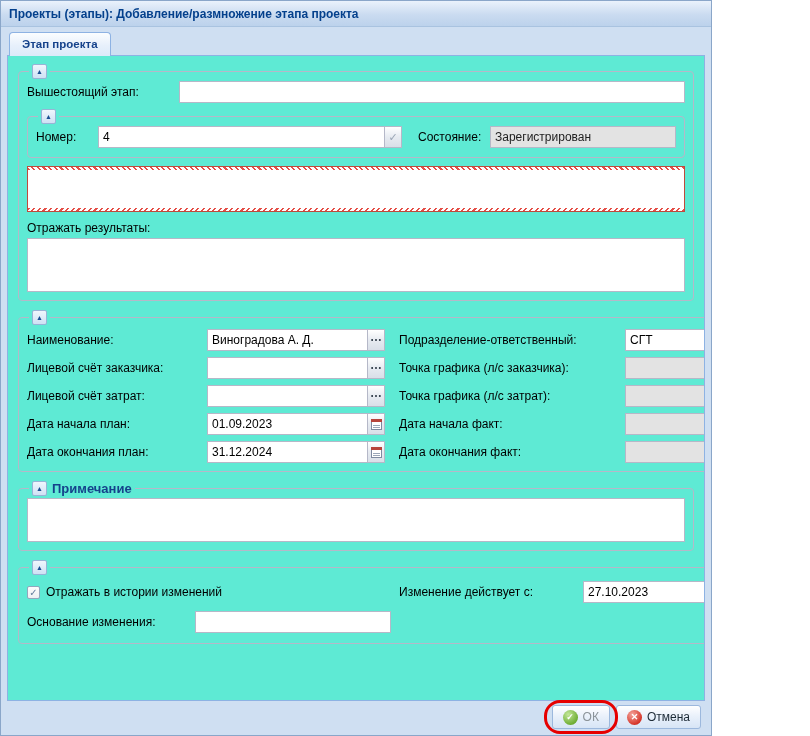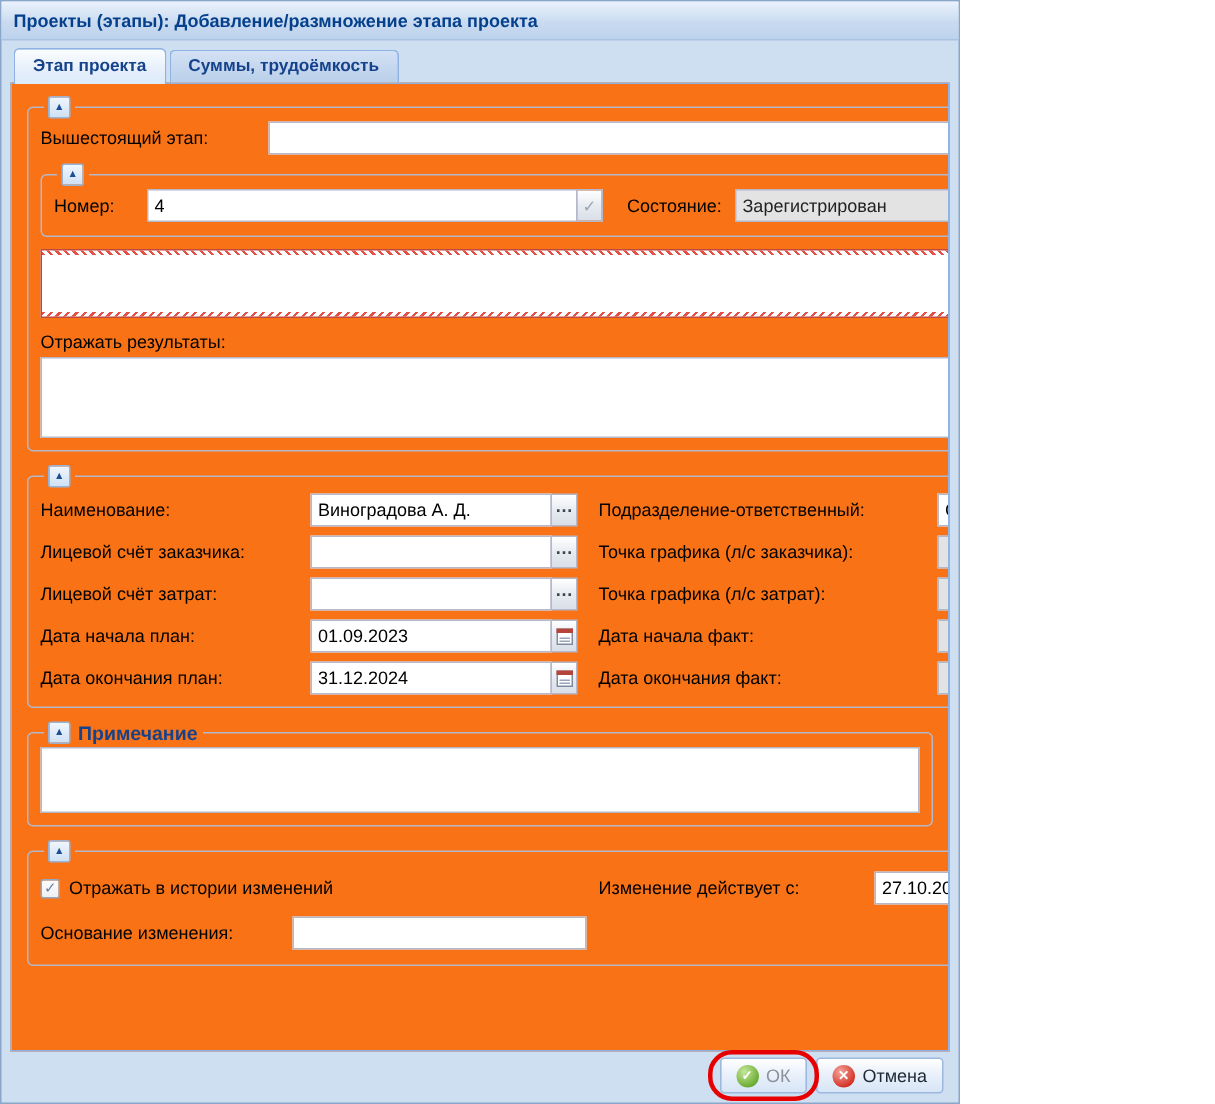--- a/index.html
+++ b/index.html
@@ -1,19 +1,19 @@
 <!DOCTYPE html>
 <html><head>
 <meta charset="utf-8">
 <style>
   * { box-sizing: border-box; margin: 0; padding: 0; }
   body { background: #fff; font-family: "Liberation Sans", sans-serif; }
 
   .window {
-    width: 640px; height: 736px;
+    width: 712px; height: 736px;
     background: #cfdff2;
     border: 1px solid #8aa6c9;
     display: flex; flex-direction: column;
     font-size: 12px; color: #000;
     position: relative;
   }
 
   .titlebar {
     flex: 0 0 26px;
     display: flex; align-items: center;
@@ -41,21 +41,21 @@
   .tab.active {
     height: 24px; line-height: 23px;
     background: linear-gradient(#fbfdff, #e7f0fb 55%, #dceafa);
     margin-bottom: -1px;
   }
 
   .panel {
     flex: 1 1 auto;
     margin: 0 6px;
     border: 1px solid #8db2e3;
-    background: #f97316;
+    background: #5eead4;
     padding: 8px 8px 0;
     overflow: hidden;
     position: relative; z-index: 1;
   }
 
   fieldset.fs {
     border: 1px solid #b5b8c8;
     border-radius: 4px;
     padding: 2px 8px 8px;
     margin: 0 2px 9px;
@@ -192,21 +192,20 @@
 <body>
 
 <div class="window">
 
   <div class="titlebar">
     <span>Проекты (этапы): Добавление/размножение этапа проекта</span>
   </div>
 
   <div class="tabstrip">
     <div class="tab active">Этап проекта</div>
-    <div class="tab">Суммы, трудоёмкость</div>
   </div>
 
   <div class="panel">
 
     <fieldset class="fs">
       <legend class="fs-legend">
         <span class="toggle">▲</span>
       </legend>
 
       <div class="row">

